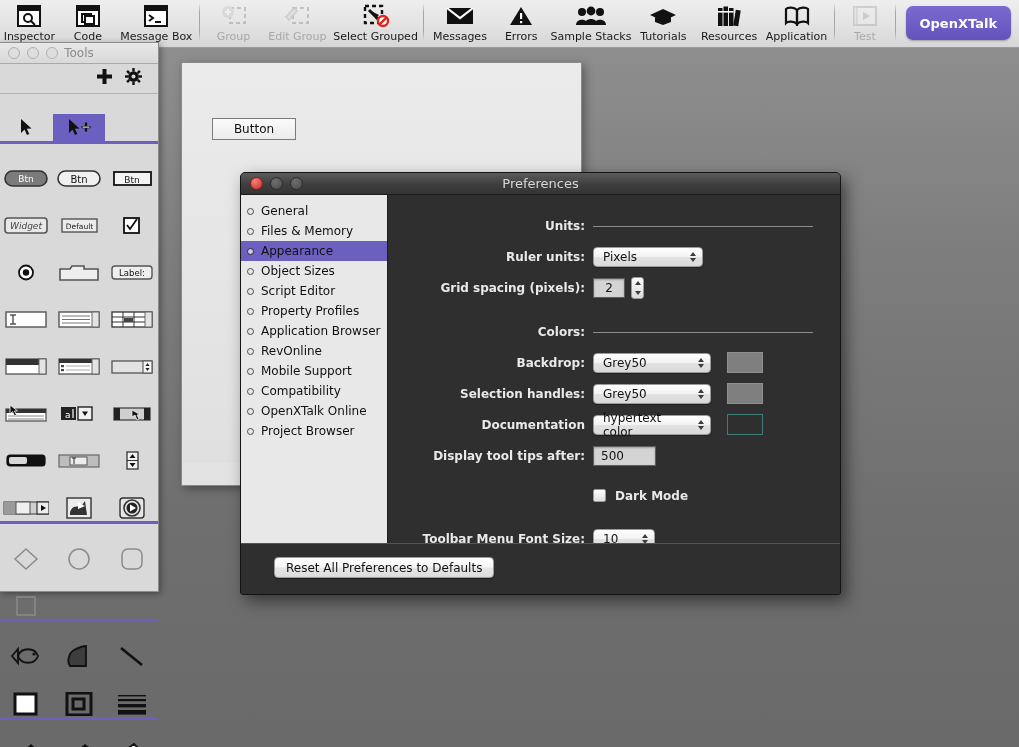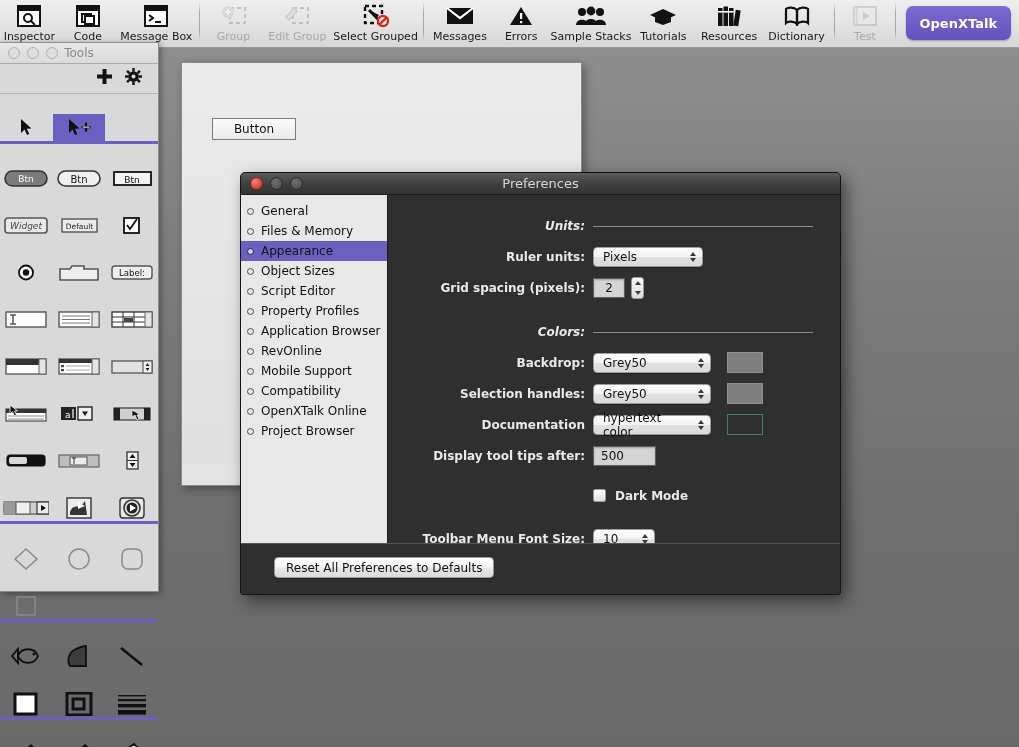--- a/index.html
+++ b/index.html
@@ -161,21 +161,21 @@
 
   .field-row { display: flex; align-items: center; height: 31px; }
   .field-lbl {
     width: 205px; text-align: right; padding-right: 8px;
     font-size: 12px; font-weight: bold; color: #e9e9e9;
     font-family: "DejaVu Sans", "Liberation Sans", sans-serif;
   }
   .sect-row { display: flex; align-items: center; height: 30px; }
   .sect-lbl {
     width: 205px; text-align: right; padding-right: 8px;
-    font-size: 12px; font-weight: bold; color: #e9e9e9; font-style: italic;
+    font-size: 12px; font-weight: bold; color: #e9e9e9;
   }
   .sect-rule { height: 1px; background: #8c8c8c; width: 220px; }
 
   .popup {
     height: 20px; border-radius: 4px;
     background: linear-gradient(180deg, #ffffff 0%, #f2f2f2 48%, #e2e2e2 52%, #d9d9d9 100%);
     border: 1px solid #9b9b9b;
     display: inline-flex; align-items: center; position: relative;
     padding: 0 20px 0 9px; font-size: 12px; color: #111;
     box-shadow: 0 1px 1px rgba(0,0,0,.3);
@@ -366,21 +366,21 @@
       <span class="tb-label">Resources</span>
     </div>
 
     <div class="tb-item" style="width:76px">
       <span class="tb-icon">
         <svg width="26" height="20" viewBox="0 0 26 20">
           <path d="M13 4 C10 1 4 1 2 3 L2 17 C4 15 10 15 13 18 Z" fill="none" stroke="#111" stroke-width="2.2"></path>
           <path d="M13 4 C16 1 22 1 24 3 L24 17 C22 15 16 15 13 18 Z" fill="none" stroke="#111" stroke-width="2.2"></path>
         </svg>
       </span>
-      <span class="tb-label">Dictionary</span>
+      <span class="tb-label">Application</span>
     </div>
 
     <div class="tb-sep"></div>
 
     <div class="tb-item disabled" style="width:58px">
       <span class="tb-icon">
         <svg width="30" height="22" viewBox="0 0 30 22">
           <rect x="4" y="2" width="22" height="18" fill="#eee" stroke="#999" stroke-width="2"></rect>
           <rect x="4" y="2" width="3" height="18" fill="#ddd" stroke="#999" stroke-width="1"></rect>
           <path d="M13 7 L20 11 L13 15 Z" fill="#999"></path>

